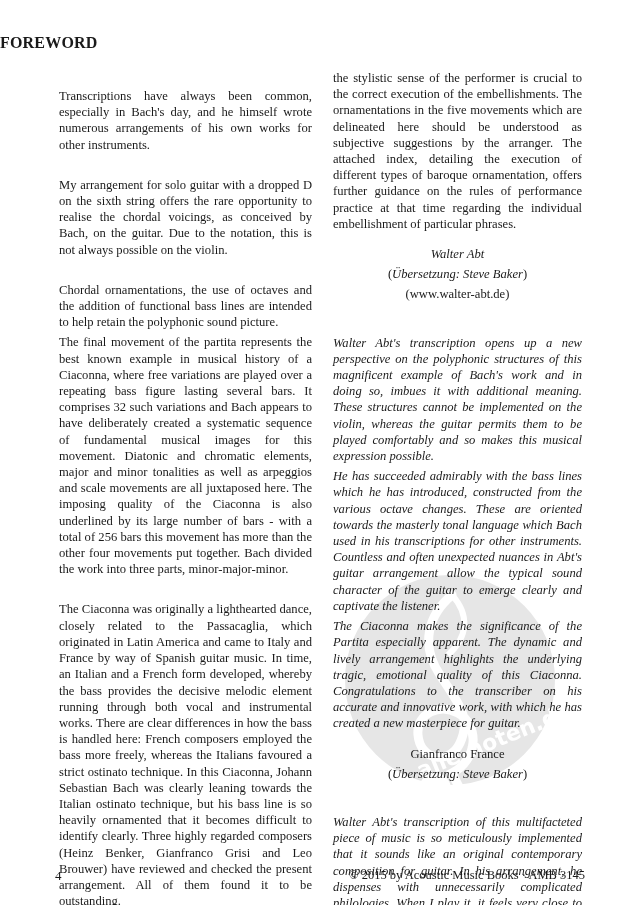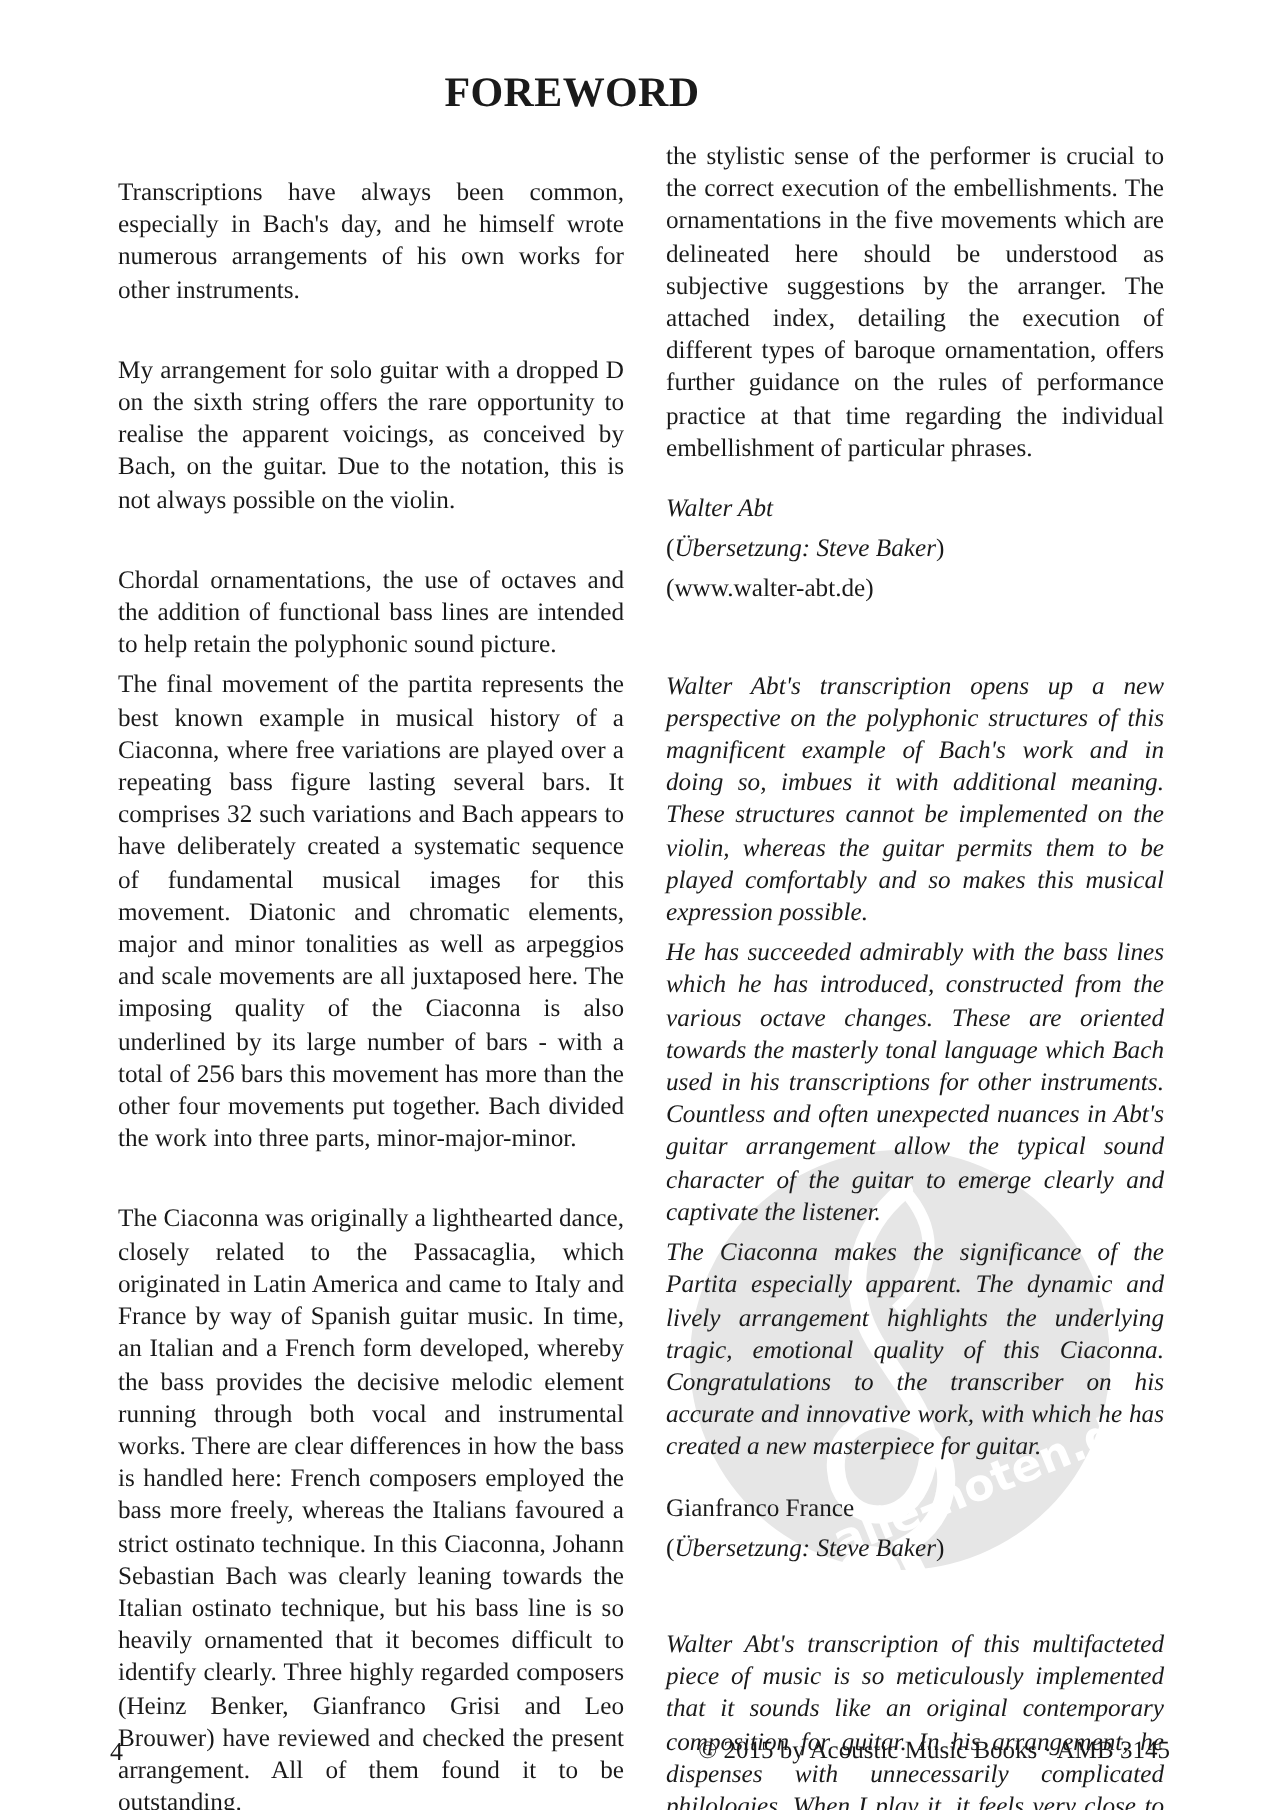--- a/index.html
+++ b/index.html
@@ -2,41 +2,41 @@
 <html><head>
 <meta charset="utf-8">
 <style>
   html, body { margin: 0; padding: 0; background: #ffffff; }
   body {
     width: 640px; height: 905px; position: relative; overflow: hidden;
     font-family: "Liberation Serif", "DejaVu Serif", serif;
     color: #1a1a1a;
   }
   .title {
-    position: absolute; top: 34px; left: 0; width: 572px; text-align: center;
-    font-family: "Liberation Serif", serif; font-weight: bold; font-size: 21px;
+    position: absolute; top: 34px; left: 0; width: 572px; 
+    font-family: "Liberation Serif", serif; font-weight: bold; font-size: 16px;
     letter-spacing: 0.2px; margin: 0;
   }
   .watermark {
     position: absolute; left: 340px; top: 575px; width: 220px; height: 220px;
     pointer-events: none; z-index: 0;
   }
   .col {
     position: absolute; z-index: 1;
     font-size: 12.6px; line-height: 16.2px; text-align: justify;
     hyphens: manual;
   }
   .col-left { left: 55px; top: 84px; width: 261px; }
   .col-right { left: 329px; top: 66px; width: 257px; }
   .col p { margin: 4px; }
   .gap { height: 16px; }
   .gap-lg { height: 24px; }
   .gap-sm { height: 6px; }
   .it { font-style: italic; }
-  .sig { margin: 0; text-align: left; }
+  .sig { margin: 0; text-align: center; }
   .footer-num {
     position: absolute; left: 55px; top: 868px; font-size: 13px;
   }
   .footer-copy {
     position: absolute; right: 55px; top: 868px; font-size: 12.5px; text-align: center;
   }
 </style>
 </head>
 <body>
 
@@ -48,21 +48,21 @@
     <path d="M112 20 C88 40 80 70 100 100 C118 128 132 142 120 168 C110 190 80 186 78 160 C76 138 100 128 118 138 C140 150 138 185 112 198 L128 230" fill="none" stroke="#ffffff" stroke-width="9" stroke-linecap="round"></path>
     <path d="M112 20 C130 40 128 62 108 80" fill="none" stroke="#ffffff" stroke-width="6"></path>
     <circle cx="95" cy="214" r="16" fill="#ffffff"></circle>
   </g>
   <text x="70" y="190" transform="rotate(-22 110 170)" fill="#ffffff" font-size="22" font-family="DejaVu Sans, sans-serif" font-weight="bold">alle-noten.de</text>
 </svg>
 
 <div class="col col-left">
   <p>Transcriptions have always been common, especially in Bach's day, and he himself wrote numerous arrangements of his own works for other instruments.</p>
   <div class="gap"></div>
-  <p>My arrangement for solo guitar with a dropped D on the sixth string offers the rare opportunity to realise the apparent voicings, as conceived by Bach, on the guitar. Due to the notation, this is not always possible on the violin.</p>
+  <p>My arrangement for solo guitar with a dropped D on the sixth string offers the rare opportunity to realise the chordal voicings, as conceived by Bach, on the guitar. Due to the notation, this is not always possible on the violin.</p>
   <div class="gap"></div>
   <p>Chordal ornamentations, the use of octaves and the addition of functional bass lines are intended to help retain the polyphonic sound picture.</p>
   <p>The final movement of the partita represents the best known example in musical history of a Ciaconna, where free variations are played over a repeating bass figure lasting several bars. It comprises 32 such variations and Bach appears to have deliberately created a systematic sequence of fundamental musical images for this movement. Diatonic and chromatic elements, major and minor tonalities as well as arpeggios and scale movements are all juxtaposed here. The imposing quality of the Ciaconna is also underlined by its large number of bars - with a total of 256 bars this movement has more than the other four movements put together. Bach divided the work into three parts, minor-major-minor.</p>
   <div class="gap"></div>
   <p>The Ciaconna was originally a lighthearted dance, closely related to the Passacaglia, which originated in Latin America and came to Italy and France by way of Spanish guitar music. In time, an Italian and a French form developed, whereby the bass provides the decisive melodic element running through both vocal and instrumental works. There are clear differences in how the bass is handled here: French composers employed the bass more freely, whereas the Italians favoured a strict ostinato technique. In this Ciaconna, Johann Sebastian Bach was clearly leaning towards the Italian ostinato technique, but his bass line is so heavily ornamented that it becomes difficult to identify clearly. Three highly regarded composers (Heinz Benker, Gianfranco Grisi and Leo Brouwer) have reviewed and checked the present arrangement. All of them found it to be outstanding.</p>
 
 </div>
 
 <div class="col col-right">
   <p>the stylistic sense of the performer is crucial to the correct execution of the embellishments. The ornamentations in the five movements which are delineated here should be understood as subjective suggestions by the arranger. The attached index, detailing the execution of different types of baroque ornamentation, offers further guidance on the rules of performance practice at that time regarding the individual embellishment of particular phrases.</p>

